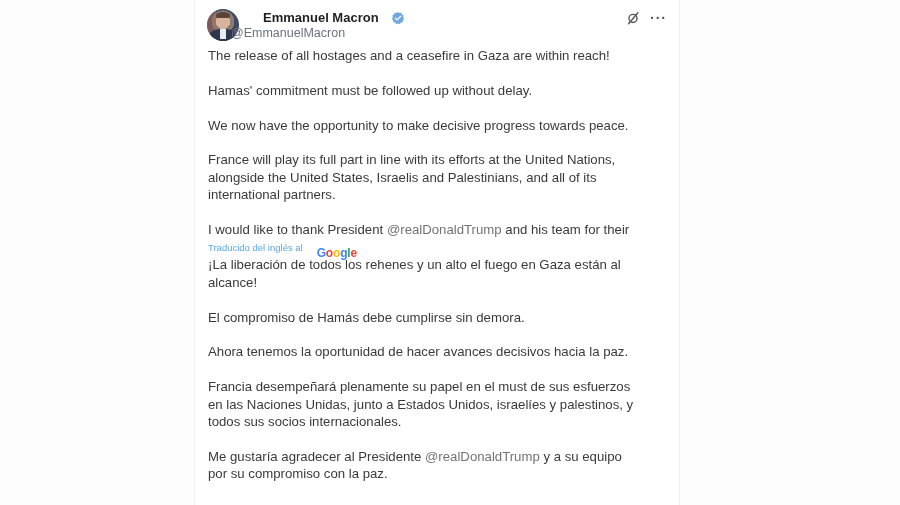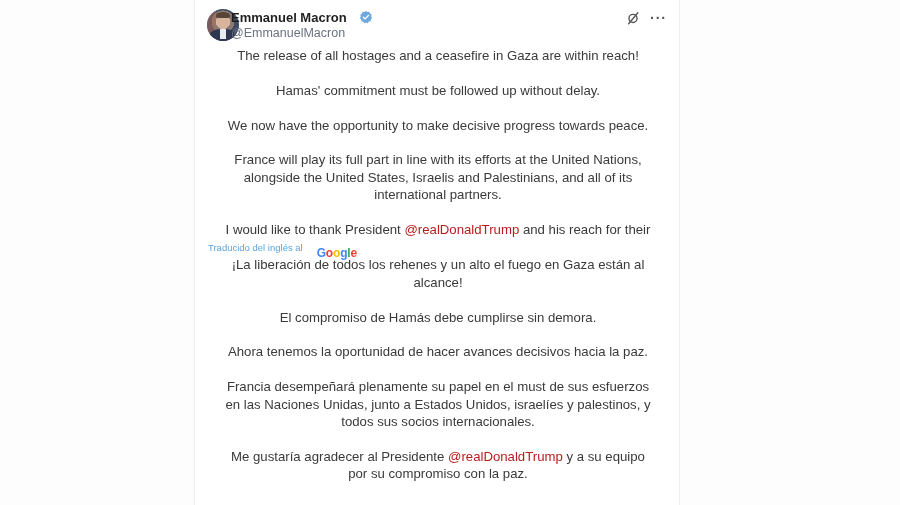--- a/index.html
+++ b/index.html
@@ -74,23 +74,24 @@
     }
     .avatar .bg-left {
       position: absolute;
       left: 0; top: 0;
       width: 9px; height: 32px;
       background: #a86b5a;
       opacity: 0.55;
     }
     .name-row {
       position: absolute;
-      left: 24px;
+      left: 56px;
       top: 2px;
       display: flex;
+      align-items: center;
       gap: 12px;
     }
     .display-name {
       font-size: 13px;
       font-weight: bold;
       color: #1f1f1f;
     }
     .verified-icon {
       width: 14px;
       height: 14px;
@@ -129,25 +130,24 @@
       left: 13px;
       top: 47px;
       width: 460px;
       font-size: 13.2px;
       line-height: 17.4px;
       color: #3a3a3a;
     }
     .para {
       margin: 0 0 17.4px 0;
       white-space: normal;
-      text-align: center;
     }
     .para.tight { margin-bottom: 0; }
     .mention {
-      color: #b91c1c;
+      color: #737373;
       cursor: pointer;
     }
     .translate-row {
       font-size: 9.5px;
       line-height: 17px;
       color: #5aa6e3;
       display: flex;
       align-items: center;
       gap: 14px;
       height: 18px;
@@ -205,21 +205,21 @@
   <div class="body">
     <p class="para">The release of all hostages and a ceasefire in Gaza are within reach!</p>
     <p class="para">Hamas' commitment must be followed up without delay.</p>
     <p class="para">We now have the opportunity to make decisive progress towards peace.</p>
     <p class="para">
       <span>France will play its full part in line with its efforts at the United Nations,</span><br>
       <span>alongside the United States, Israelis and Palestinians, and all of its</span><br>
       <span>international partners.</span>
     </p>
     <p class="para tight">
-      <span>I would like to thank President </span><span class="mention">@realDonaldTrump</span><span> and his reach for their</span><br>
+      <span>I would like to thank President </span><span class="mention">@realDonaldTrump</span><span> and his team for their</span><br>
     </p>
 
     <div class="translate-row">
       <span>Traducido del inglés al</span>
       <span class="google-logo"><span class="g-blue">G</span><span class="g-red">o</span><span class="g-yellow">o</span><span class="g-blue">g</span><span class="g-green">l</span><span class="g-red">e</span></span>
     </div>
 
     <p class="para">
       <span>¡La liberación de todos los rehenes y un alto el fuego en Gaza están al</span><br>
       <span>alcance!</span>

